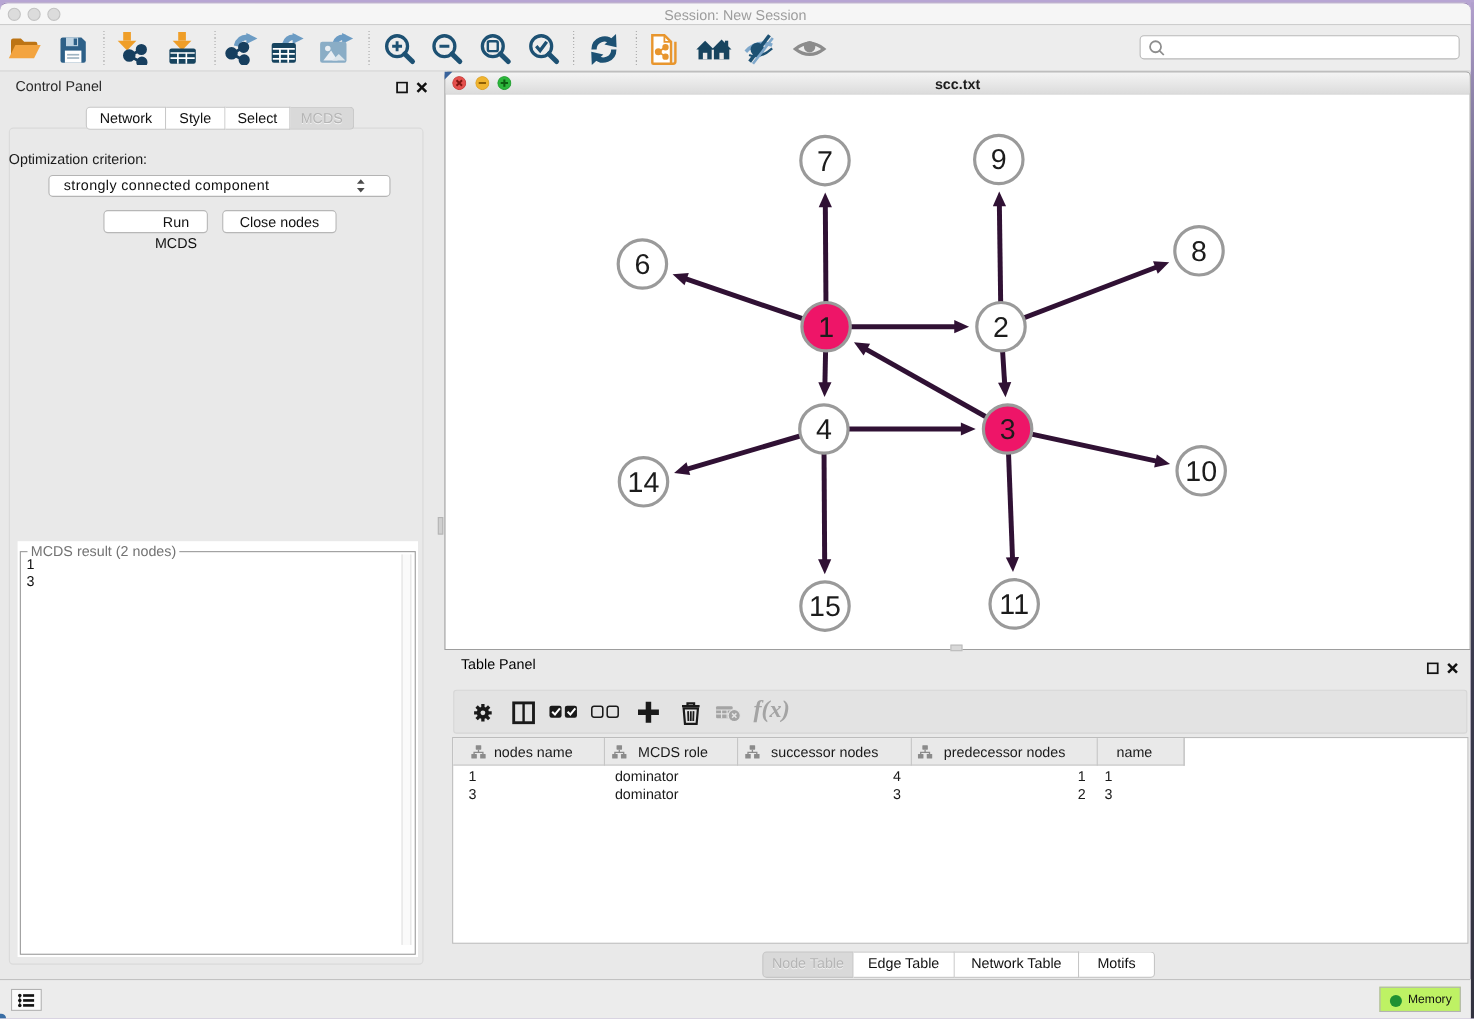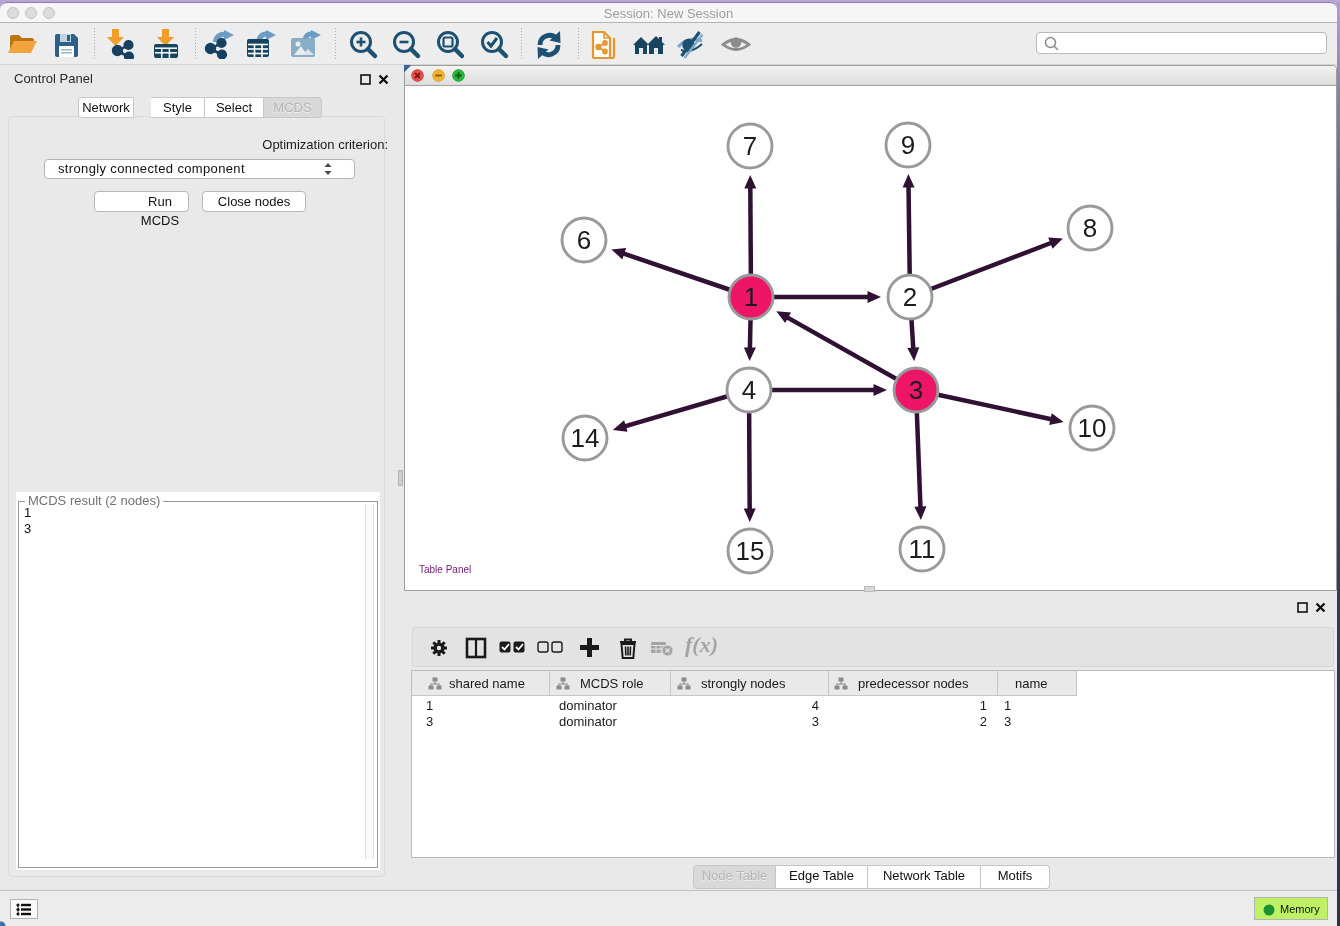--- a/index.html
+++ b/index.html
@@ -17,34 +17,34 @@
 .ticon { position:absolute; top:29px; }
 
 #search { left:1036px; top:32px; width:291px; height:22px; background:#fff; border:1px solid #b9b9b9; border-radius:4px; }
 
 #statusbar { left:0; top:890px; width:1337px; height:36px; background:#ececec; border-top:1px solid #c2c2c2; }
 
 #cp-title { left:14px; top:71px; font-size:13px; color:#2a2a2a; }
 #cp-inner { left:8px; top:116px; width:377px; height:761px; border:1px solid #dadada; border-radius:4px; background:#e9e9e9; }
 .tab { position:absolute; top:97px; height:21px; background:#fff; border:1px solid #c8c8c8; font-size:13px; text-align:center; line-height:20px; color:#111; }
 .tabsel { background:#d9d9d9 !important; color:#b5b5b5 !important; text-shadow:0 1px 0 #f2f2f2; }
-#opt-label { left:8px; top:137px; width:380px; text-align:right; font-size:13px; color:#1a1a1a; }
+#opt-label { left:8px; top:137px; width:380px; text-align:left; font-size:13px; color:#1a1a1a; }
 #dropdown { left:44px; top:159px; width:311px; height:20px; background:#fff; border:1px solid #b4b4b4; border-radius:4px; font-size:13px; color:#111; line-height:18px; padding-left:13px; letter-spacing:0.35px; }
 .btn { position:absolute; top:191px; height:21px; background:#fff; border:1px solid #b7b7b7; border-radius:4px; font-size:13px; color:#111; text-align:center; line-height:19px; }
 #mcds-box { left:16px; top:492px; width:364px; height:378px; background:#fff; }
 #mcds-fs { position:absolute; left:2px; top:9px; width:360px; height:367px; border:1px solid #9a9a9a; }
 #mcds-legend { position:absolute; left:6px; top:-9px; background:#fff; padding:0 3px; font-size:13px; color:#737373; }
 #mcds-scroll { position:absolute; right:3px; top:2px; width:9px; height:355px; background:#fafafa; border-left:1px solid #e0e0e0; border-right:1px solid #e0e0e0; }
 
 #net-win { left:404px; top:65px; width:933px; height:526px; border:1px solid #9d9d9d; border-radius:4px 4px 0 0; background:#fff; }
 #net-titlebar { position:absolute; left:0; top:0; width:931px; height:20px; background:linear-gradient(#f4f4f4,#dcdcdc); border-bottom:1px solid #a2a2a2; border-radius:4px 4px 0 0; }
 .mbtn { position:absolute; top:3px; width:13px; height:13px; border-radius:50%; }
 #net-title-text { position:absolute; left:0; top:3px; width:931px; text-align:center; font-size:13px; font-weight:bold; color:#1c1c1c; }
 
-#tp-title { left:419px; top:564px; font-size:10px; color:#701a75; }
+#tp-title { left:419px; top:596px; font-size:13px; color:#000000; }
 #tp-toolbar { left:412px; top:627px; width:922px; height:40px; background:#e3e3e3; border:1px solid #d6d6d6; border-radius:3px;font-weight:bold; }
 #tp-table { left:411px; top:670px; width:924px; height:188px; background:#fff; border:1px solid #bcbcbc; }
 #tp-header { position:absolute; left:0; top:0; width:665px; border-right:1px solid #c6c6c6; height:25px; background:#e9e9e9; border-bottom:1px solid #c6c6c6; }
 .hsep { position:absolute; top:0; width:1px; height:25px; background:#c6c6c6; }
 .hlabel { position:absolute; top:5px; font-size:13px; color:#1a1a1a; }
 .sorticon { position:absolute; top:6px; }
 .cell { position:absolute; font-size:13px; color:#1a1a1a; }
 .btab { position:absolute; top:865px; height:24px; background:#fff; border:1px solid #c6c6c6; font-size:13px; text-align:center; line-height:20px; color:#111; }
 #list-btn { left:10px; top:899px; width:28px; height:20px; background:#fafafa; border:1px solid #b2b2b2; }
 #mem-btn { left:1254px; top:897px; width:74px; height:23px; background:#bef264; border:1px solid #b2b2b2; font-size:11px; color:#111; }
@@ -203,21 +203,21 @@
   </svg>
 </div>
 <div class="abs" id="cp-title">Control Panel</div>
 <svg class="abs" style="left:360px;top:74px;" width="12" height="12" viewBox="0 0 12 12">
       <rect x="1" y="1" width="9" height="9" fill="none" stroke="#111" stroke-width="1.6"></rect>
     </svg>
 <svg class="abs" style="left:377px;top:73px;" width="13" height="13" viewBox="0 0 13 13">
       <path d="M2.5 2.5 L10.5 10.5 M10.5 2.5 L2.5 10.5" stroke="#111" stroke-width="2.3"></path>
     </svg>
 <div class="abs" id="cp-inner"></div>
-<div class="tab" style="left:78px;width:56px;border-radius:4px 0 0 4px;">Network</div>
+<div class="tab" style="left:78px;width:73px;border-radius:4px 0 0 4px;">Network</div>
 <div class="tab" style="left:151px;width:54px;border-left:none;">Style</div>
 <div class="tab" style="left:205px;width:59px;border-left:none;">Select</div>
 <div class="tab tabsel" style="left:264px;width:58px;border-left:none;border-radius:0 4px 4px 0;">MCDS</div>
 <div class="abs" id="opt-label">Optimization criterion:</div>
 <div class="abs" id="dropdown">strongly connected component
   <svg width="10" height="14" style="position:absolute;right:21px;top:2px;" viewBox="0 0 10 14">
     <polygon points="5,1 8.5,5 1.5,5" fill="#4a4a4a"></polygon>
     <polygon points="5,13 8.5,9 1.5,9" fill="#4a4a4a"></polygon>
   </svg>
 </div>
@@ -237,20 +237,21 @@
           <path d="M4 4 L9 9 M9 4 L4 9" stroke="#821611" stroke-width="1.8"></path>
         </svg>
     <svg class="mbtn" style="left:27px;" width="13" height="13" viewBox="0 0 13 13">
           <circle cx="6.5" cy="6.5" r="6" fill="#f0b42f" stroke="#d99d22" stroke-width="0.8"></circle>
           <line x1="3.2" y1="6.5" x2="9.8" y2="6.5" stroke="#8e5e05" stroke-width="1.9"></line>
         </svg>
     <svg class="mbtn" style="left:47px;" width="13" height="13" viewBox="0 0 13 13">
           <circle cx="6.5" cy="6.5" r="6" fill="#2cb63c" stroke="#1d9b2c" stroke-width="0.8"></circle>
           <path d="M3.2 6.5 H9.8 M6.5 3.2 V9.8" stroke="#0d5f13" stroke-width="1.9"></path>
         </svg>
+    <div id="net-title-text">scc.txt</div>
   </div>
   <svg style="position:absolute;left:0px;top:20px;" width="930" height="504" viewBox="0 0 930 504">
     <g>
     <g stroke="#301134" stroke-width="4.5">
       <line x1="346" y1="211" x2="345.3" y2="100.5"></line>
       <line x1="346" y1="211" x2="217.3" y2="167.1"></line>
       <line x1="346" y1="211" x2="464.5" y2="211.0"></line>
       <line x1="346" y1="211" x2="344.9" y2="263.5"></line>
       <line x1="505" y1="211" x2="503.5" y2="99.5"></line>
       <line x1="505" y1="211" x2="647.2" y2="156.5"></line>
@@ -404,23 +405,23 @@
             <rect x="0.5" y="8.5" width="5" height="4" rx="0.5"></rect>
             <rect x="8.5" y="8.5" width="5" height="4" rx="0.5"></rect>
           </g>
           <path d="M7 4.5 V7 M3 8.5 V7 H11 V8.5" stroke="#8b8b8b" stroke-width="1.2" fill="none"></path>
         </svg>
     <div class="hsep" style="left:137px;"></div>
     <div class="hsep" style="left:258px;"></div>
     <div class="hsep" style="left:416px;"></div>
     <div class="hsep" style="left:585px;"></div>
     <div class="hsep" style="left:664px;"></div>
-    <div class="hlabel" style="left:37px;">shared name</div>
+    <div class="hlabel" style="left:37px;">nodes name</div>
     <div class="hlabel" style="left:168px;">MCDS role</div>
-    <div class="hlabel" style="left:289px;">strongly nodes</div>
+    <div class="hlabel" style="left:289px;">successor nodes</div>
     <div class="hlabel" style="left:446px;">predecessor nodes</div>
     <div class="hlabel" style="left:603px;">name</div>
   </div>
   <div class="cell" style="left:14px;top:27px;">1</div>
   <div class="cell" style="left:147px;top:27px;">dominator</div>
   <div class="cell" style="left:395px;top:27px;width:12px;text-align:right;">4</div>
   <div class="cell" style="left:563px;top:27px;width:12px;text-align:right;">1</div>
   <div class="cell" style="left:592px;top:27px;">1</div>
   <div class="cell" style="left:14px;top:43px;">3</div>
   <div class="cell" style="left:147px;top:43px;">dominator</div>

